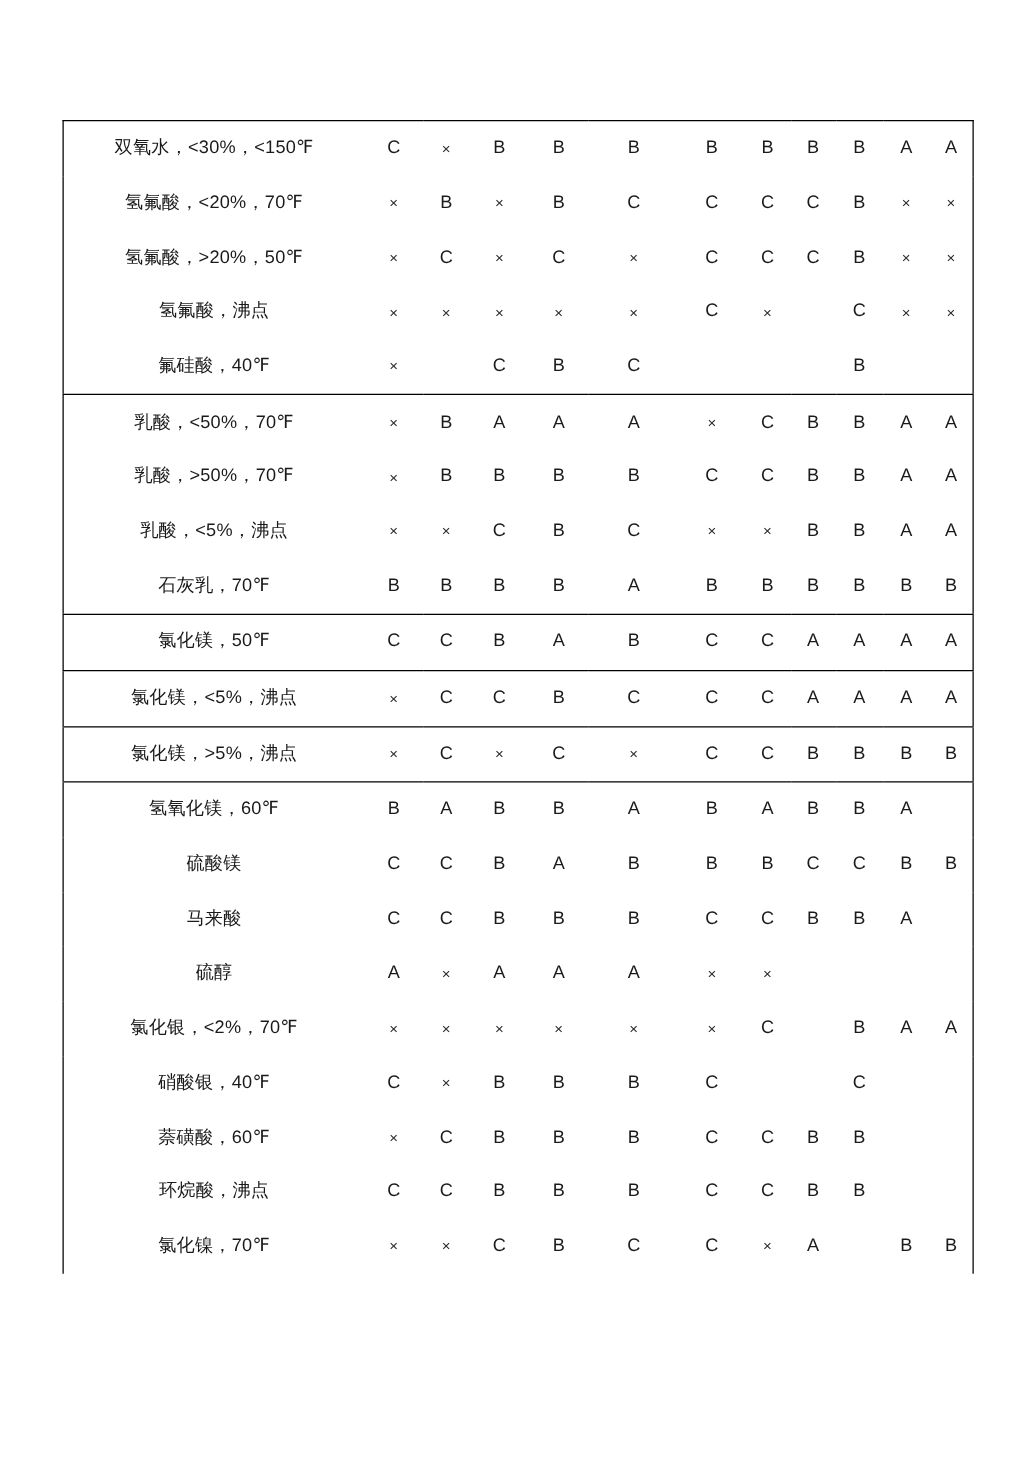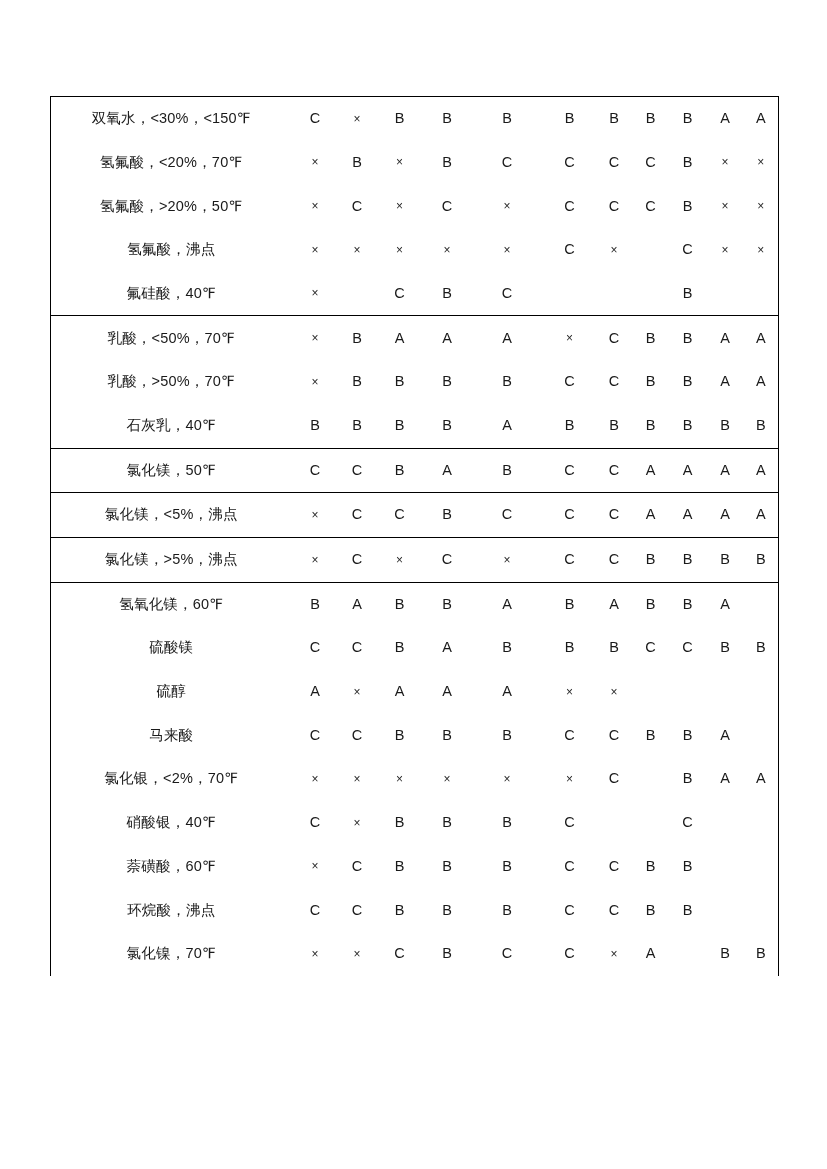--- a/index.html
+++ b/index.html
@@ -216,22 +216,36 @@
             <td class="val">B</td>
             <td class="val">B</td>
             <td class="val">B</td>
             <td class="val">C</td>
             <td class="val sep-left">C</td>
             <td class="val">B</td>
             <td class="val">B</td>
             <td class="val">A</td>
             <td class="val">A</td>
           </tr>
+          <tr>
+            <td class="label">乳酸，&lt;5%，沸点</td>
+            <td class="val mark-x">×</td>
+            <td class="val mark-x">×</td>
+            <td class="val">C</td>
+            <td class="val">B</td>
+            <td class="val">C</td>
+            <td class="val mark-x">×</td>
+            <td class="val mark-x sep-left">×</td>
+            <td class="val">B</td>
+            <td class="val">B</td>
+            <td class="val">A</td>
+            <td class="val">A</td>
+          </tr>
           <tr class="group-end">
-            <td class="label">石灰乳，40℉</td>
+            <td class="label">石灰乳，70℉</td>
             <td class="val">B</td>
             <td class="val">B</td>
             <td class="val">B</td>
             <td class="val">B</td>
             <td class="val">A</td>
             <td class="val">B</td>
             <td class="val sep-left">B</td>
             <td class="val">B</td>
             <td class="val">B</td>
             <td class="val">B</td>
@@ -301,45 +315,45 @@
             <td class="val">A</td>
             <td class="val">B</td>
             <td class="val">B</td>
             <td class="val sep-left">B</td>
             <td class="val">C</td>
             <td class="val">C</td>
             <td class="val">B</td>
             <td class="val">B</td>
           </tr>
           <tr>
+            <td class="label">马来酸</td>
+            <td class="val">C</td>
+            <td class="val">C</td>
+            <td class="val">B</td>
+            <td class="val">B</td>
+            <td class="val">B</td>
+            <td class="val">C</td>
+            <td class="val sep-left">C</td>
+            <td class="val">B</td>
+            <td class="val">B</td>
+            <td class="val">A</td>
+            <td class="val"></td>
+          </tr>
+          <tr>
             <td class="label">硫醇</td>
             <td class="val">A</td>
             <td class="val mark-x">×</td>
             <td class="val">A</td>
             <td class="val">A</td>
             <td class="val">A</td>
             <td class="val mark-x">×</td>
             <td class="val mark-x sep-left">×</td>
             <td class="val"></td>
             <td class="val"></td>
             <td class="val"></td>
-            <td class="val"></td>
-          </tr>
-          <tr>
-            <td class="label">马来酸</td>
-            <td class="val">C</td>
-            <td class="val">C</td>
-            <td class="val">B</td>
-            <td class="val">B</td>
-            <td class="val">B</td>
-            <td class="val">C</td>
-            <td class="val sep-left">C</td>
-            <td class="val">B</td>
-            <td class="val">B</td>
-            <td class="val">A</td>
             <td class="val"></td>
           </tr>
           <tr>
             <td class="label">氯化银，&lt;2%，70℉</td>
             <td class="val mark-x">×</td>
             <td class="val mark-x">×</td>
             <td class="val mark-x">×</td>
             <td class="val mark-x">×</td>
             <td class="val mark-x">×</td>
             <td class="val mark-x">×</td>

